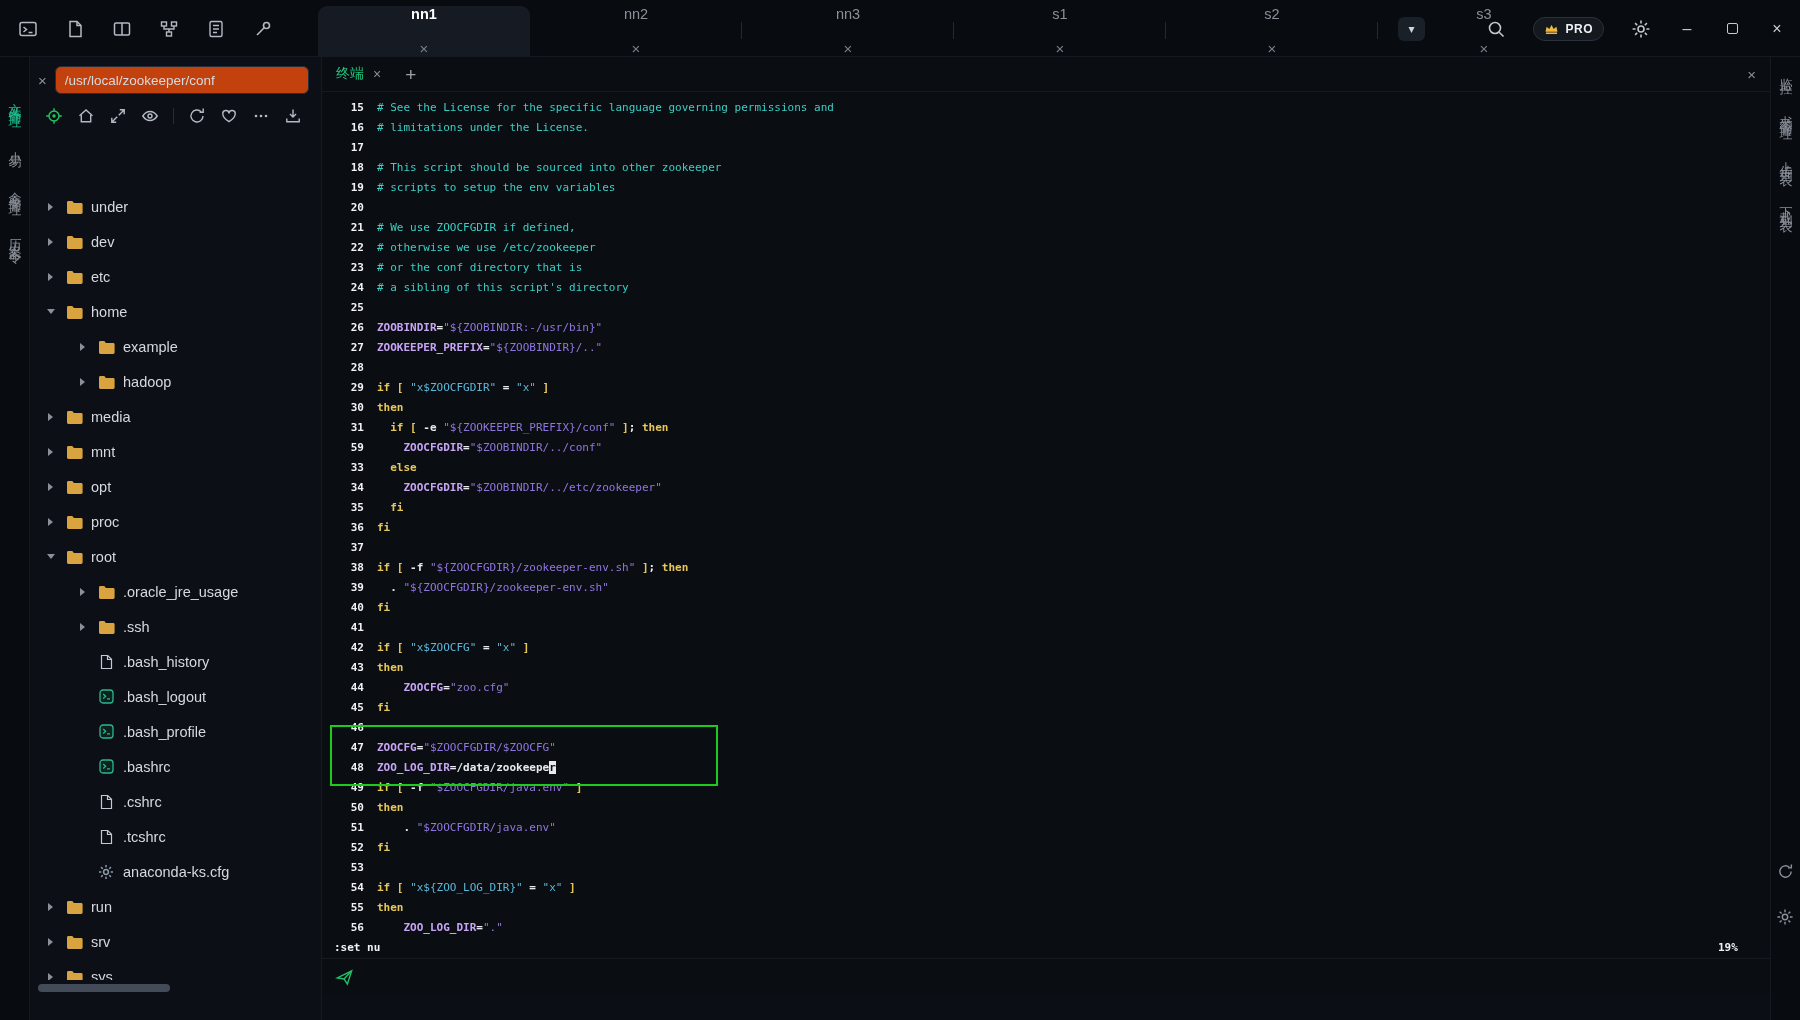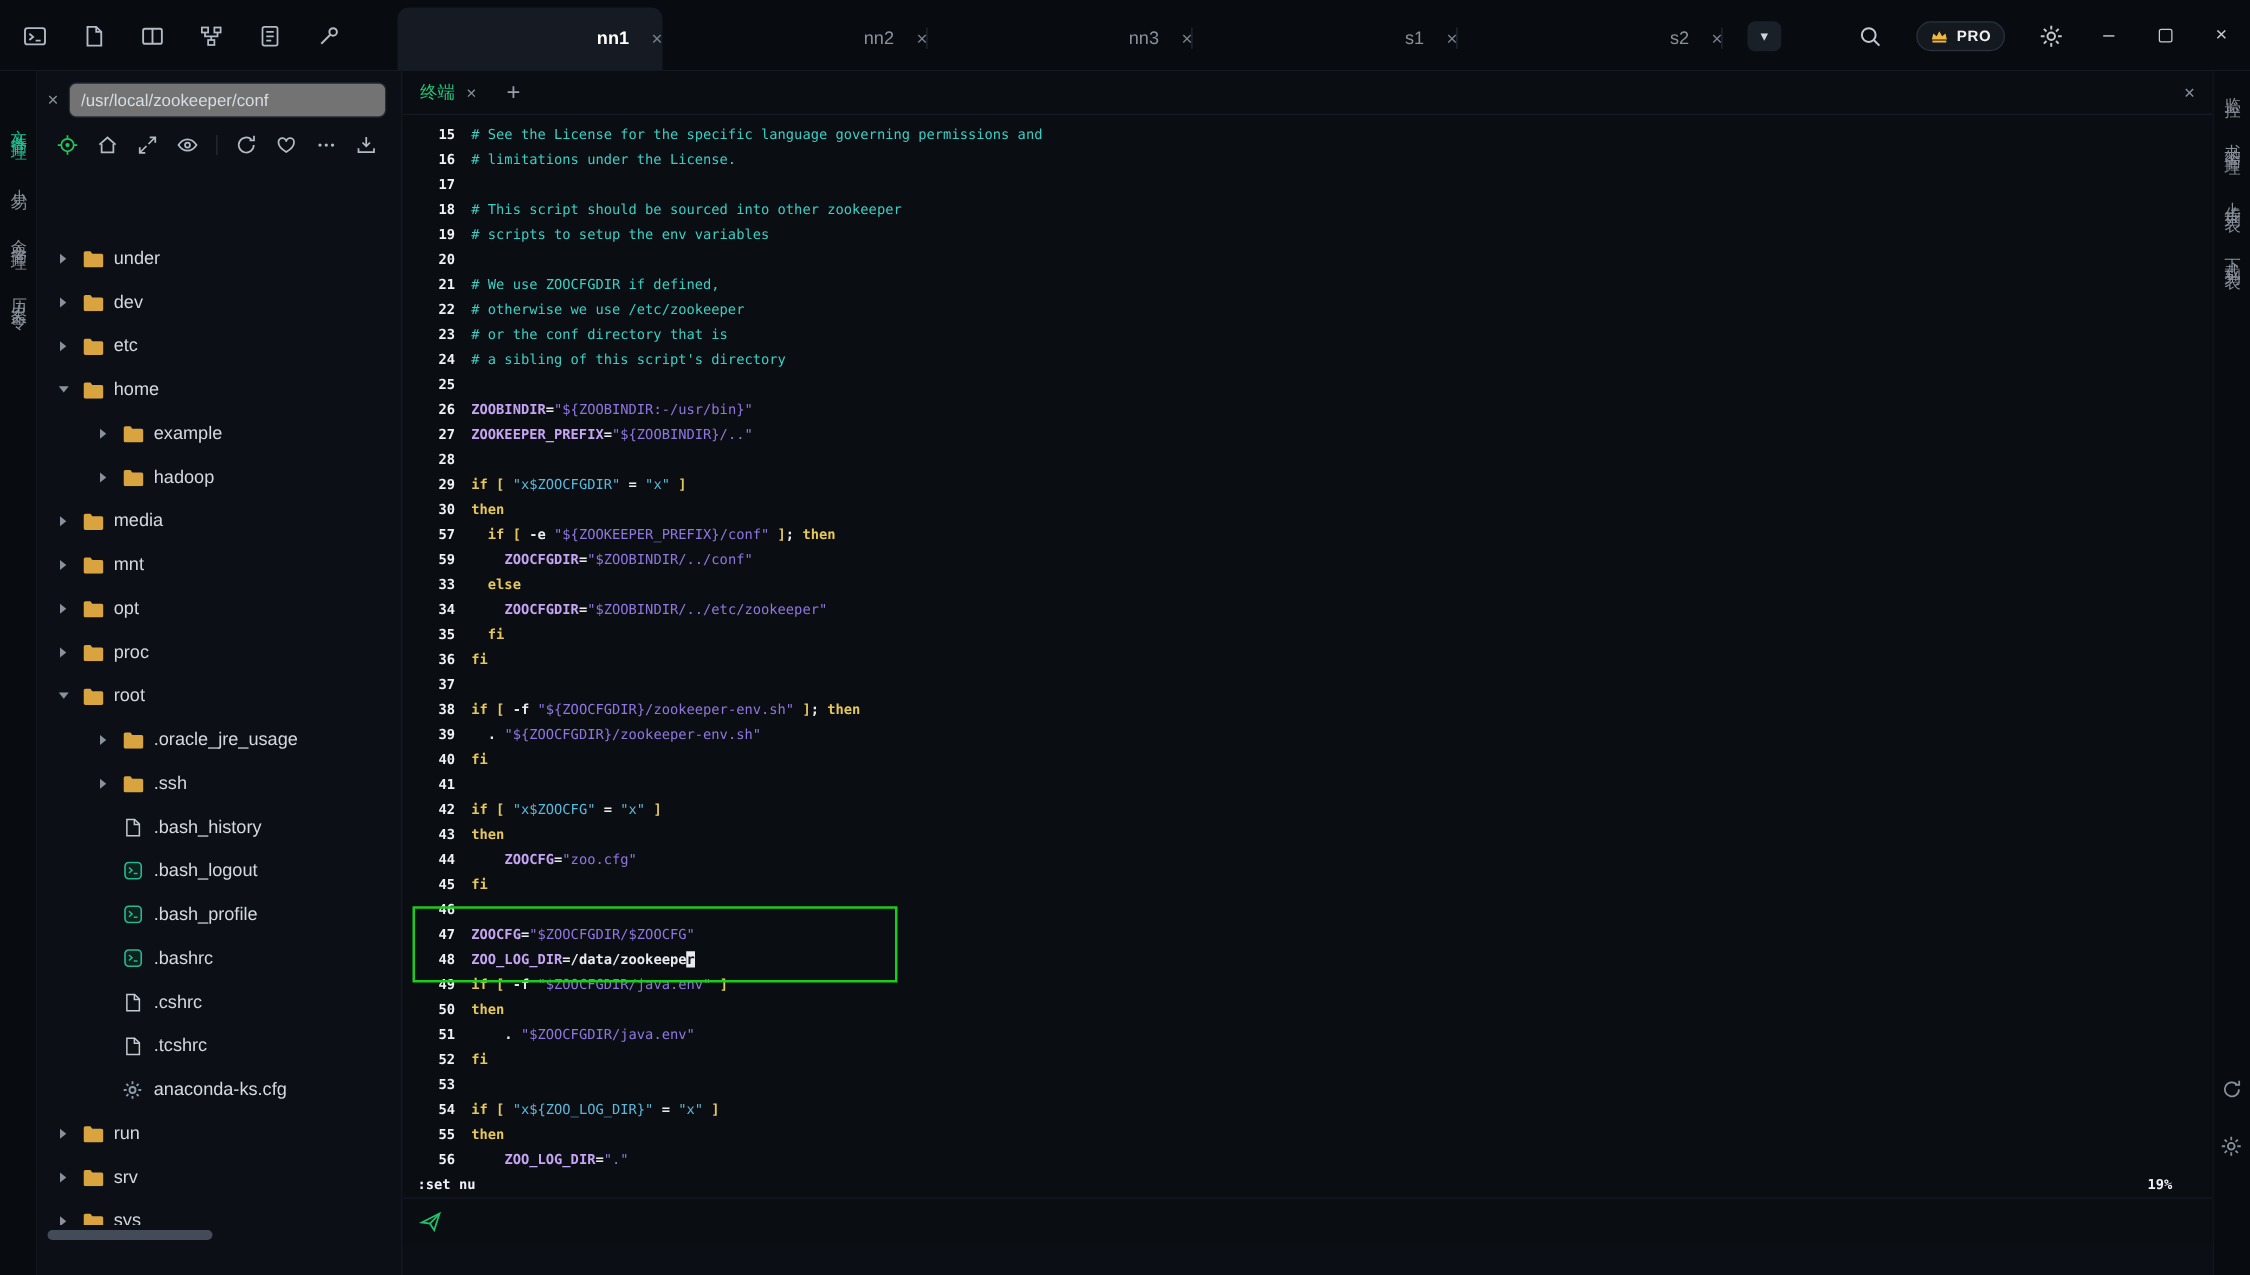--- a/index.html
+++ b/index.html
@@ -4,21 +4,21 @@
 <style>
   * { margin:0; padding:0; box-sizing:border-box; }
   body { background:#06080b; font-family:"Liberation Sans", sans-serif; }
   .app { position:relative; width:1800px; height:1020px; background:#0b0e14; overflow:hidden; }
 
   
   .topbar { position:absolute; left:0; top:0; width:100%; height:57px; background:#080b0f; border-bottom:1px solid #151a22; }
   .topbar-icons { position:absolute; left:18px; top:0; height:57px; display:flex; align-items:center; gap:27px; color:#b4bac3; }
   .tb-ic { display:inline-flex; cursor:pointer; }
   .tabs { position:absolute; left:318px; bottom:0; height:50px; display:flex; align-items:stretch; }
-  .tab { width:212px; display:flex; align-items:center; justify-content:flex-end; gap:18px; color:#8b919b; font-size:14.5px; position:relative; cursor:pointer; }
+  .tab { width:212px; display:flex; align-items:center; justify-content:flex-start; gap:18px; color:#8b919b; font-size:14.5px; position:relative; cursor:pointer;flex-direction:column; }
   .tab::after { content:""; position:absolute; right:0; top:16px; height:17px; width:1px; background:#232936; }
   .tab.active { background:#161b23; border-radius:9px 9px 0 0; color:#ffffff; font-weight:bold; }
   .tab.active::after { display:none; }
   .tab-close { color:#7a818c; font-size:15px; font-weight:normal; }
   .tab-dropdown { position:absolute; left:1398px; top:17px; width:27px; height:24px; background:#1a2028; border-radius:6px; display:flex; align-items:center; justify-content:center; color:#cfd4db; font-family:"DejaVu Sans",sans-serif; font-size:12px; cursor:pointer; }
   .top-right { position:absolute; right:14px; top:0; height:57px; display:flex; align-items:center; gap:27px; color:#c3c8d0; }
   .pro-badge { display:flex; align-items:center; gap:6px; background:#14181f; border:1px solid #2b323e; border-radius:12px; height:24px; padding:0 10px; cursor:pointer; }
   .pro-label { color:#eef0f4; font-size:12px; font-weight:bold; letter-spacing:.5px; }
   .win-btn { cursor:pointer; display:inline-flex; align-items:center; justify-content:center; width:18px; height:18px; color:#c7ccd4; font-size:16px; }
   .win-max-box { width:11px; height:11px; border:1.6px solid #c7ccd4; border-radius:2px; }
@@ -28,21 +28,21 @@
   .right-strip { position:absolute; right:0; top:57px; bottom:0; width:30px; background:#080b0f; border-left:1px solid #141922; display:flex; flex-direction:column; align-items:center; padding-top:10px; gap:30px; }
   .strip-item { writing-mode:vertical-rl; font-size:13px; letter-spacing:4px; color:#8a9099; cursor:pointer; }
   .strip-item.active { color:#1fbf8f; }
   .rs-bottom { position:absolute; left:0; width:30px; display:flex; justify-content:center; color:#8a9099; cursor:pointer; }
   .rs-refresh { bottom:140px; } .rs-gear { bottom:94px; }
 
   
   .file-panel { position:absolute; left:30px; top:57px; bottom:0; width:292px; background:#0c1016; border-right:1px solid #151b24; }
   .fp-head { display:flex; align-items:center; padding:9px 12px 4px 8px; gap:8px; }
   .fp-close { color:#8a9099; font-size:15px; cursor:pointer; line-height:1; }
-  .fp-path { flex:1; height:28px; background:#737373; border:1px solid #272e3a; border-radius:6px; color:#d7dbe2; font-size:13.5px; padding:0 9px; outline:none; font-family:"Liberation Sans",sans-serif; }
+  .fp-path { flex:1; height:28px; background:#c2410c; border:1px solid #272e3a; border-radius:6px; color:#d7dbe2; font-size:13.5px; padding:0 9px; outline:none; font-family:"Liberation Sans",sans-serif; }
   .fp-toolbar { display:flex; align-items:center; gap:14px; padding:9px 10px 8px 15px; color:#b4bac3; }
   .fp-toolbar .tb { display:inline-flex; cursor:pointer; }
   .fp-divider { width:1px; height:16px; background:#262d38; }
   .fp-tree { position:absolute; top:132px; left:0; right:0; bottom:40px; overflow:hidden; }
   .row { height:35px; display:flex; align-items:center; padding-left:14px; color:#d5d9df; font-size:14.5px; gap:8px; cursor:pointer; }
   .row.lvl1 { padding-left:46px; }
   .chev { width:13px; display:flex; justify-content:center; align-items:center; }
   .cr { width:0; height:0; border-top:4.5px solid transparent; border-bottom:4.5px solid transparent; border-left:5.5px solid #8a919c; }
   .cd { width:0; height:0; border-left:4.5px solid transparent; border-right:4.5px solid transparent; border-top:5.5px solid #8a919c; }
   .tree-ic { display:inline-flex; width:18px; justify-content:center; }
@@ -538,21 +538,21 @@
           <div class="cl"><span class="ln">21</span><span class="tk-c"># We use ZOOCFGDIR if defined,</span></div>
           <div class="cl"><span class="ln">22</span><span class="tk-c"># otherwise we use /etc/zookeeper</span></div>
           <div class="cl"><span class="ln">23</span><span class="tk-c"># or the conf directory that is</span></div>
           <div class="cl"><span class="ln">24</span><span class="tk-c"># a sibling of this script's directory</span></div>
           <div class="cl"><span class="ln">25</span></div>
           <div class="cl"><span class="ln">26</span><span class="tk-v">ZOOBINDIR</span><span class="tk-p">=</span><span class="tk-s">"${ZOOBINDIR:-/usr/bin}"</span></div>
           <div class="cl"><span class="ln">27</span><span class="tk-v">ZOOKEEPER_PREFIX</span><span class="tk-p">=</span><span class="tk-s">"${ZOOBINDIR}/.."</span></div>
           <div class="cl"><span class="ln">28</span></div>
           <div class="cl"><span class="ln">29</span><span class="tk-k">if [</span><span class="tk-p"> </span><span class="tk-x">"x$ZOOCFGDIR"</span><span class="tk-p"> = </span><span class="tk-x">"x"</span><span class="tk-p"> </span><span class="tk-k">]</span></div>
           <div class="cl"><span class="ln">30</span><span class="tk-k">then</span></div>
-          <div class="cl"><span class="ln">57</span><span class="tk-p">  </span><span class="tk-k">if [</span><span class="tk-p"> -e </span><span class="tk-s">"${ZOOKEEPER_PREFIX}/conf"</span><span class="tk-p"> </span><span class="tk-k">]</span><span class="tk-p">; </span><span class="tk-k">then</span></div>
+          <div class="cl"><span class="ln">31</span><span class="tk-p">  </span><span class="tk-k">if [</span><span class="tk-p"> -e </span><span class="tk-s">"${ZOOKEEPER_PREFIX}/conf"</span><span class="tk-p"> </span><span class="tk-k">]</span><span class="tk-p">; </span><span class="tk-k">then</span></div>
           <div class="cl"><span class="ln">59</span><span class="tk-p">    </span><span class="tk-v">ZOOCFGDIR</span><span class="tk-p">=</span><span class="tk-s">"$ZOOBINDIR/../conf"</span></div>
           <div class="cl"><span class="ln">33</span><span class="tk-p">  </span><span class="tk-k">else</span></div>
           <div class="cl"><span class="ln">34</span><span class="tk-p">    </span><span class="tk-v">ZOOCFGDIR</span><span class="tk-p">=</span><span class="tk-s">"$ZOOBINDIR/../etc/zookeeper"</span></div>
           <div class="cl"><span class="ln">35</span><span class="tk-p">  </span><span class="tk-k">fi</span></div>
           <div class="cl"><span class="ln">36</span><span class="tk-k">fi</span></div>
           <div class="cl"><span class="ln">37</span></div>
           <div class="cl"><span class="ln">38</span><span class="tk-k">if [</span><span class="tk-p"> -f </span><span class="tk-s">"${ZOOCFGDIR}/zookeeper-env.sh"</span><span class="tk-p"> </span><span class="tk-k">]</span><span class="tk-p">; </span><span class="tk-k">then</span></div>
           <div class="cl"><span class="ln">39</span><span class="tk-p">  . </span><span class="tk-s">"${ZOOCFGDIR}/zookeeper-env.sh"</span></div>
           <div class="cl"><span class="ln">40</span><span class="tk-k">fi</span></div>
           <div class="cl"><span class="ln">41</span></div>

